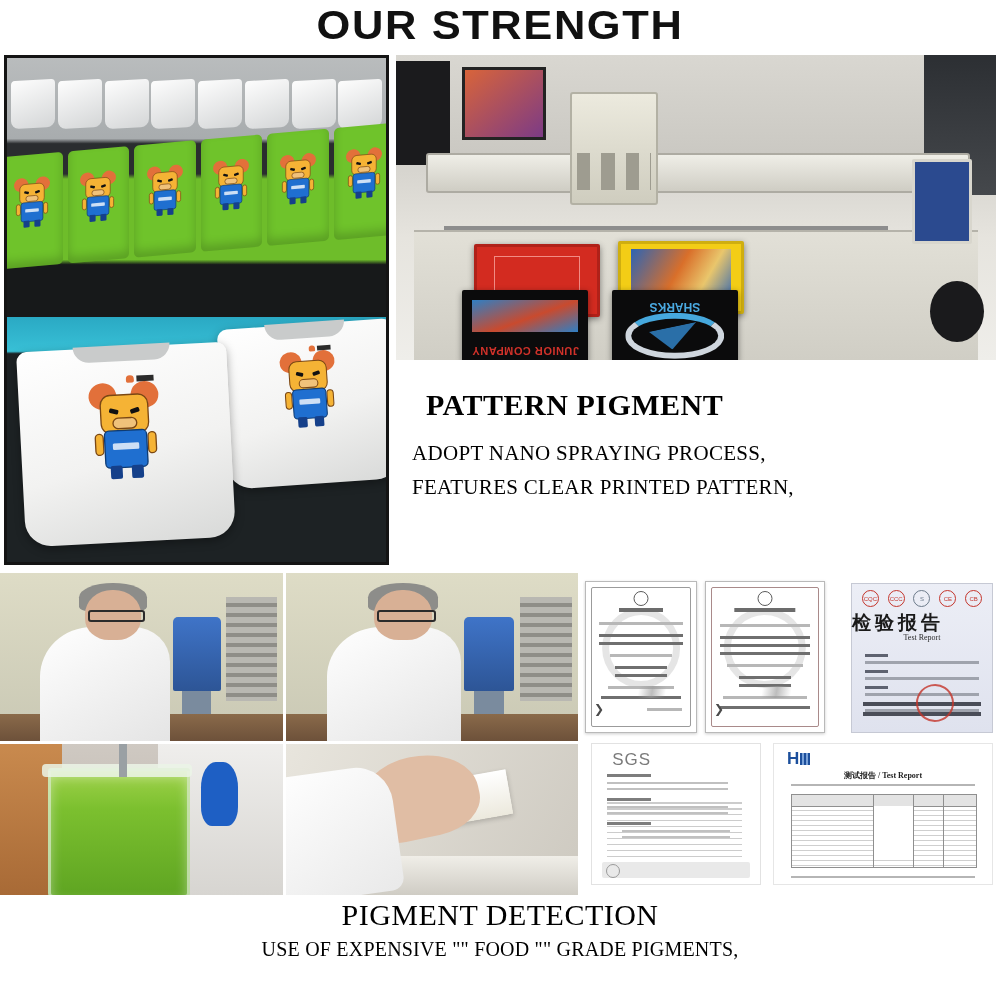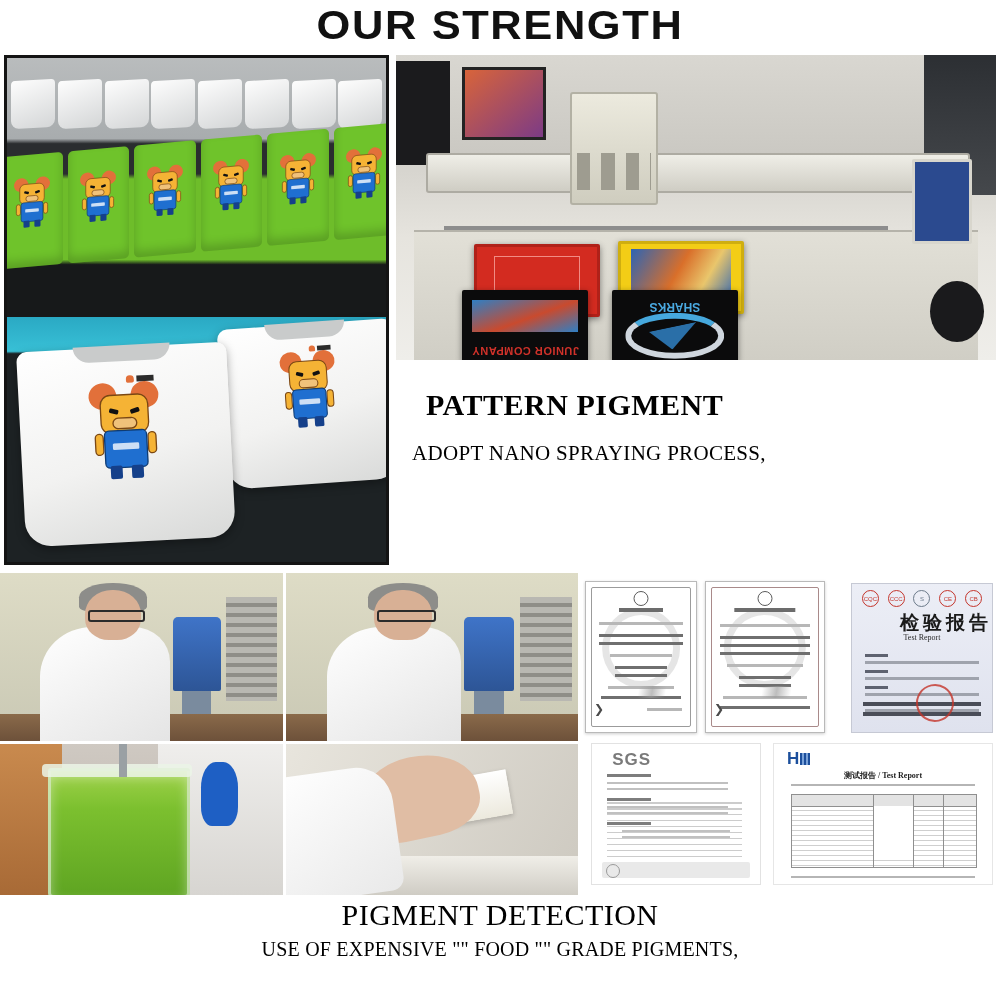--- a/index.html
+++ b/index.html
@@ -210,33 +210,33 @@
   #cert-1{left:2px;top:8px;width:110px;height:150px;}
   #cert-2{left:122px;top:8px;width:118px;height:150px;}
 
   #test-report{left:268px;top:10px;width:140px;height:148px;
       background:linear-gradient(#eceef6,#dfe2ee);border:1px solid #c6c9d4;}
   .tr-seals{position:absolute;left:7%;top:7px;width:86%;height:15px;
       display:flex;justify-content:space-between;align-items:center;}
   .tr-seals span{width:15px;height:15px;border:1.6px solid #c4342b;border-radius:50%;
       color:#c4342b;font-size:6px;display:flex;align-items:center;justify-content:center;
       font-family:"Liberation Sans",sans-serif;}
-  .tr-cn{position:absolute;left:0;top:26px;width:100%;text-align:right;
+  .tr-cn{position:absolute;left:0;top:26px;width:100%;text-align:left;
       font-size:19px;font-weight:bold;color:#1a1a1a;letter-spacing:4px;}
   .tr-en{position:absolute;left:0;top:49px;width:100%;text-align:center;
       font-size:8px;color:#2a2a2a;font-family:"Liberation Serif",serif;}
   .tr-row{position:absolute;left:9%;width:82%;height:2.5px;background:#9fa3ad;}
   .tr-lbl{position:absolute;left:9%;width:17%;height:3px;background:#5e6270;}
   .tr-foot{position:absolute;left:8%;width:84%;height:4px;background:#4a4d58;}
   .tr-stamp{position:absolute;left:46%;bottom:10px;width:34px;height:34px;
       border:2px solid rgba(196,52,43,.8);border-radius:50%;transform:rotate(-12deg);}
 
   #sgs{left:8px;top:170px;width:168px;height:140px;border:1px solid #e2e2e2;}
   .sgs-logo{position:absolute;left:12%;top:6px;font-family:"Liberation Sans",sans-serif;
-      font-size:17px;font-weight:bold;color:#7a7a7a;letter-spacing:1px;}
+      font-size:17px;font-weight:normal;color:#7a7a7a;letter-spacing:1px;}
   .sgs-l{position:absolute;left:9%;width:72%;height:2px;background:#c0c0c0;}
   .sgs-h{position:absolute;left:9%;width:26%;height:3px;background:#7d7d7d;}
   .sgs-tbl{position:absolute;left:9%;bottom:26px;width:80%;height:56px;
       background:repeating-linear-gradient(#cccccc 0 1.5px,transparent 1.5px 6px);}
   .sgs-band{position:absolute;left:6%;bottom:6px;width:88%;height:16px;
       background:#e9e9e9;border-radius:2px;}
   .sgs-band:before{content:"";position:absolute;left:4px;top:2px;width:12px;height:12px;
       border:1.5px solid #9a9a9a;border-radius:50%;}
 
   #hlab{left:190px;top:170px;width:218px;height:140px;border:1px solid #e6e6e6;}
@@ -495,20 +495,21 @@
       <div class="ring"></div>
         <div class="fin"></div>
       <div class="word">SHARKS</div>
     </div>
   </div>
 </div>
 
 <div class="pattern-block">
   <div class="pattern-heading">PATTERN PIGMENT</div>
   <div class="pattern-line">ADOPT NANO SPRAYING PROCESS,</div>
+  <div class="pattern-line">FEATURES CLEAR PRINTED PATTERN,</div>
 </div>
 
 <div class="photo" id="photo-lab-1">
   <div class="lab-wall"></div>
   <div class="lab-rig"></div>
   <div class="lab-mixer"></div>
   <div class="lab-bench"></div>
   <div class="lab-coat"></div>
   <div class="lab-hair"></div>
   <div class="lab-head"></div>

